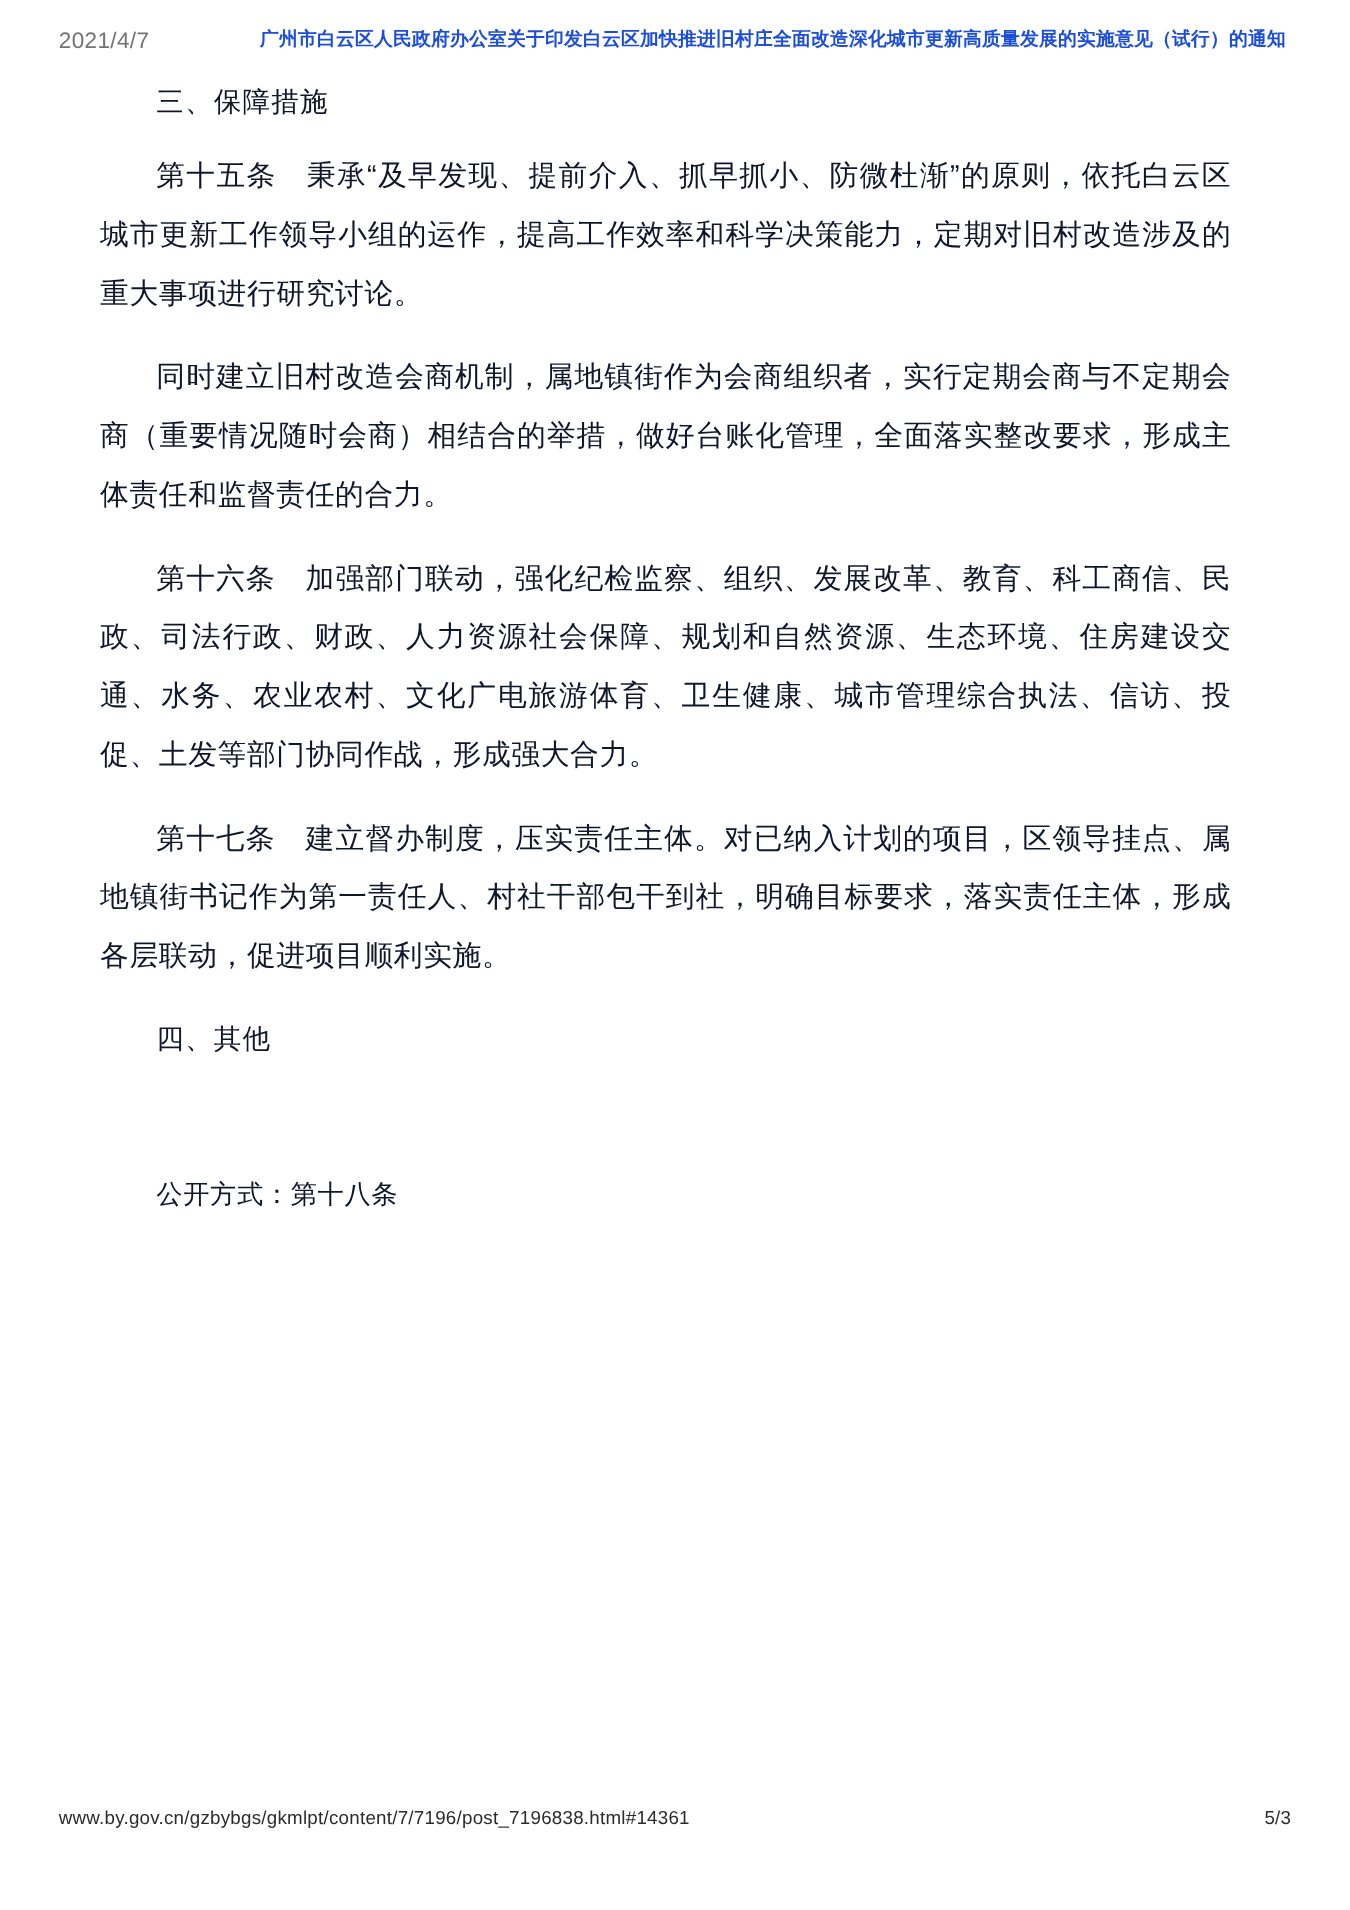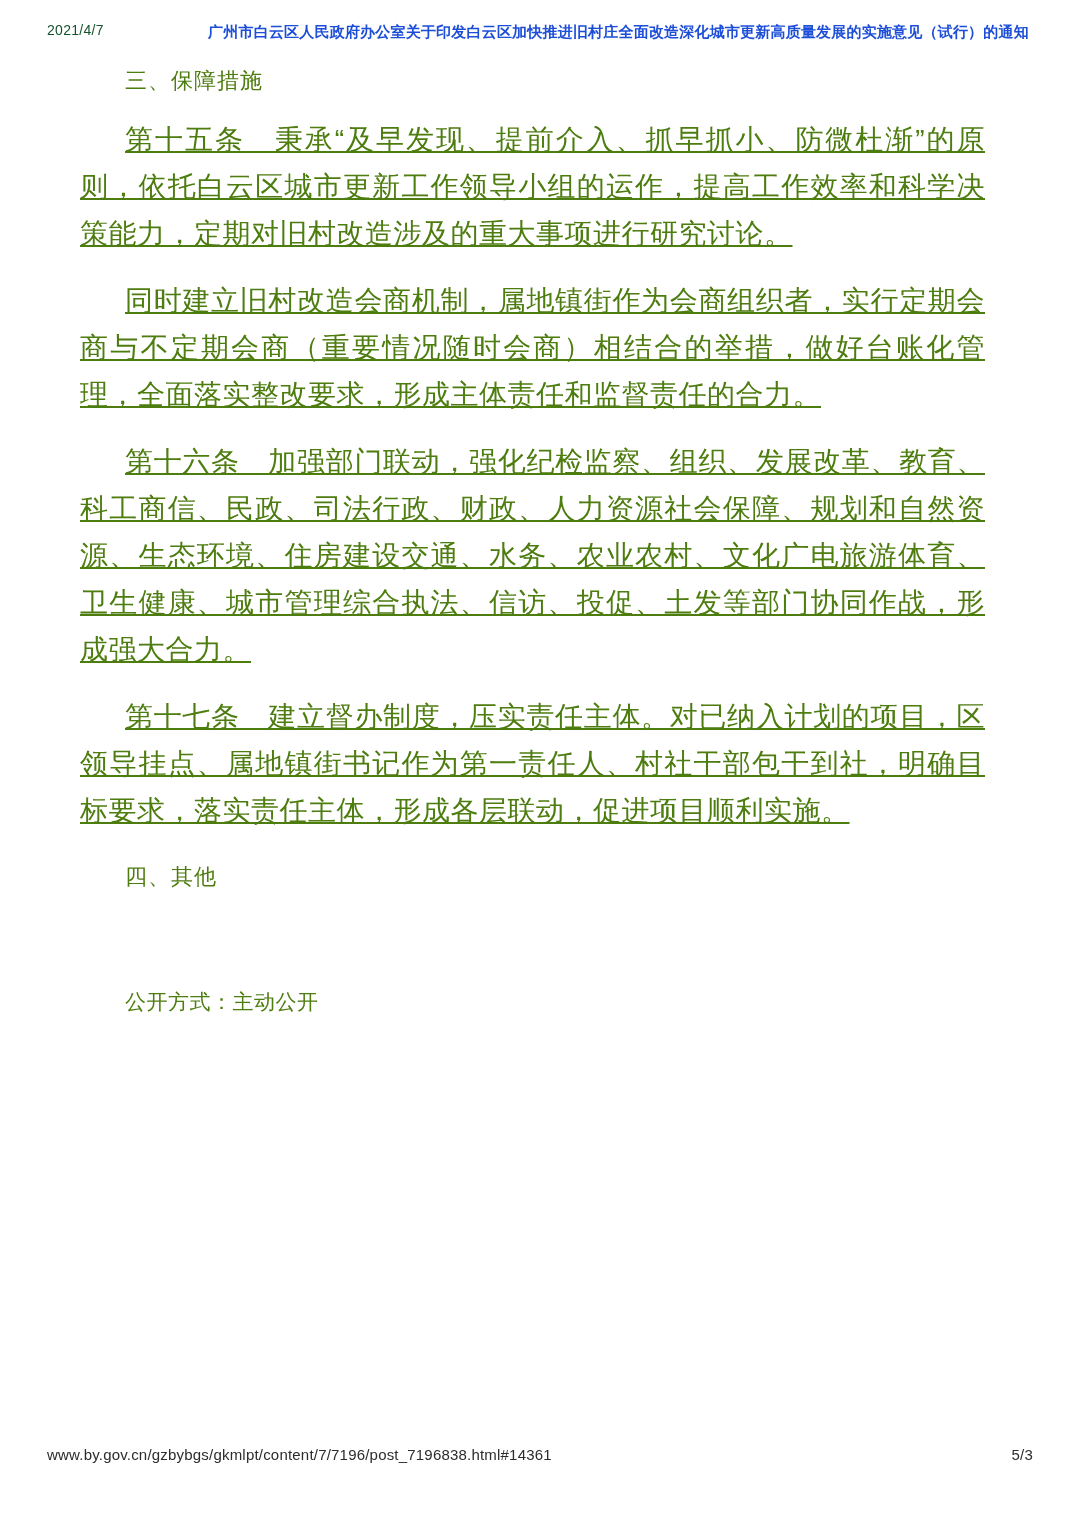--- a/index.html
+++ b/index.html
@@ -17,57 +17,56 @@
 
   
   .print-header {
     display: flex;
     align-items: flex-start;
     padding: 22px 40px 0 47px;
   }
   .print-date {
     width: 150px;
     flex-shrink: 0;
-    font-size: 14px;
-    color: #14532d;
+    font-size: 18px;
+    color: #737373;
     letter-spacing: 0.3px;
   }
   .print-title {
     flex: 1;
     text-align: center;
     font-size: 15px;
     font-weight: bold;
     color: #1d4ed8;
     letter-spacing: 0.2px;
     line-height: 20px;
   }
 
   
   .doc {
     margin: 0 95px 0 80px;
-    color: #4d7c0f;
+    color: #0f172a;
   }
   .section-heading {
     font-size: 22px;
     font-weight: normal;
     line-height: 30px;
     padding-left: 45px;
     letter-spacing: 1px;
     margin-top: 24px;
   }
   .section-heading.other { margin-top: 28px; }
   .para {
-    font-size: 28px;
+    font-size: 23px;
     line-height: 47px;
     letter-spacing: 0.5px;
     text-align: justify;
     text-justify: inter-ideograph;
     text-indent: 45px;
     margin-top: 20px;
-    text-decoration: underline;
   }
   .meta-line {
     font-size: 21px;
     line-height: 47px;
     letter-spacing: 0.5px;
     text-indent: 45px;
   }
   .publicity { margin-top: 86px; }
   .issuance { margin-top: 14px; }
 
@@ -103,21 +102,21 @@
 
     <p class="para">同时建立旧村改造会商机制，属地镇街作为会商组织者，实行定期会商与不定期会商（重要情况随时会商）相结合的举措，做好台账化管理，全面落实整改要求，形成主体责任和监督责任的合力。</p>
 
     <p class="para">第十六条　加强部门联动，强化纪检监察、组织、发展改革、教育、科工商信、民政、司法行政、财政、人力资源社会保障、规划和自然资源、生态环境、住房建设交通、水务、农业农村、文化广电旅游体育、卫生健康、城市管理综合执法、信访、投促、土发等部门协同作战，形成强大合力。</p>
 
     <p class="para">第十七条　建立督办制度，压实责任主体。对已纳入计划的项目，区领导挂点、属地镇街书记作为第一责任人、村社干部包干到社，明确目标要求，落实责任主体，形成各层联动，促进项目顺利实施。</p>
 
     <h2 class="section-heading other">四、其他</h2>
 
 
-    <p class="meta-line publicity">公开方式：主动公开</p>
+    <p class="meta-line publicity">公开方式：第十八条</p>
 
 
   </div>
 
   <div class="print-footer">
     <span>www.by.gov.cn/gzbybgs/gkmlpt/content/7/7196/post_7196838.html#14361</span>
     <span>5/3</span>
   </div>
 
 </div>

